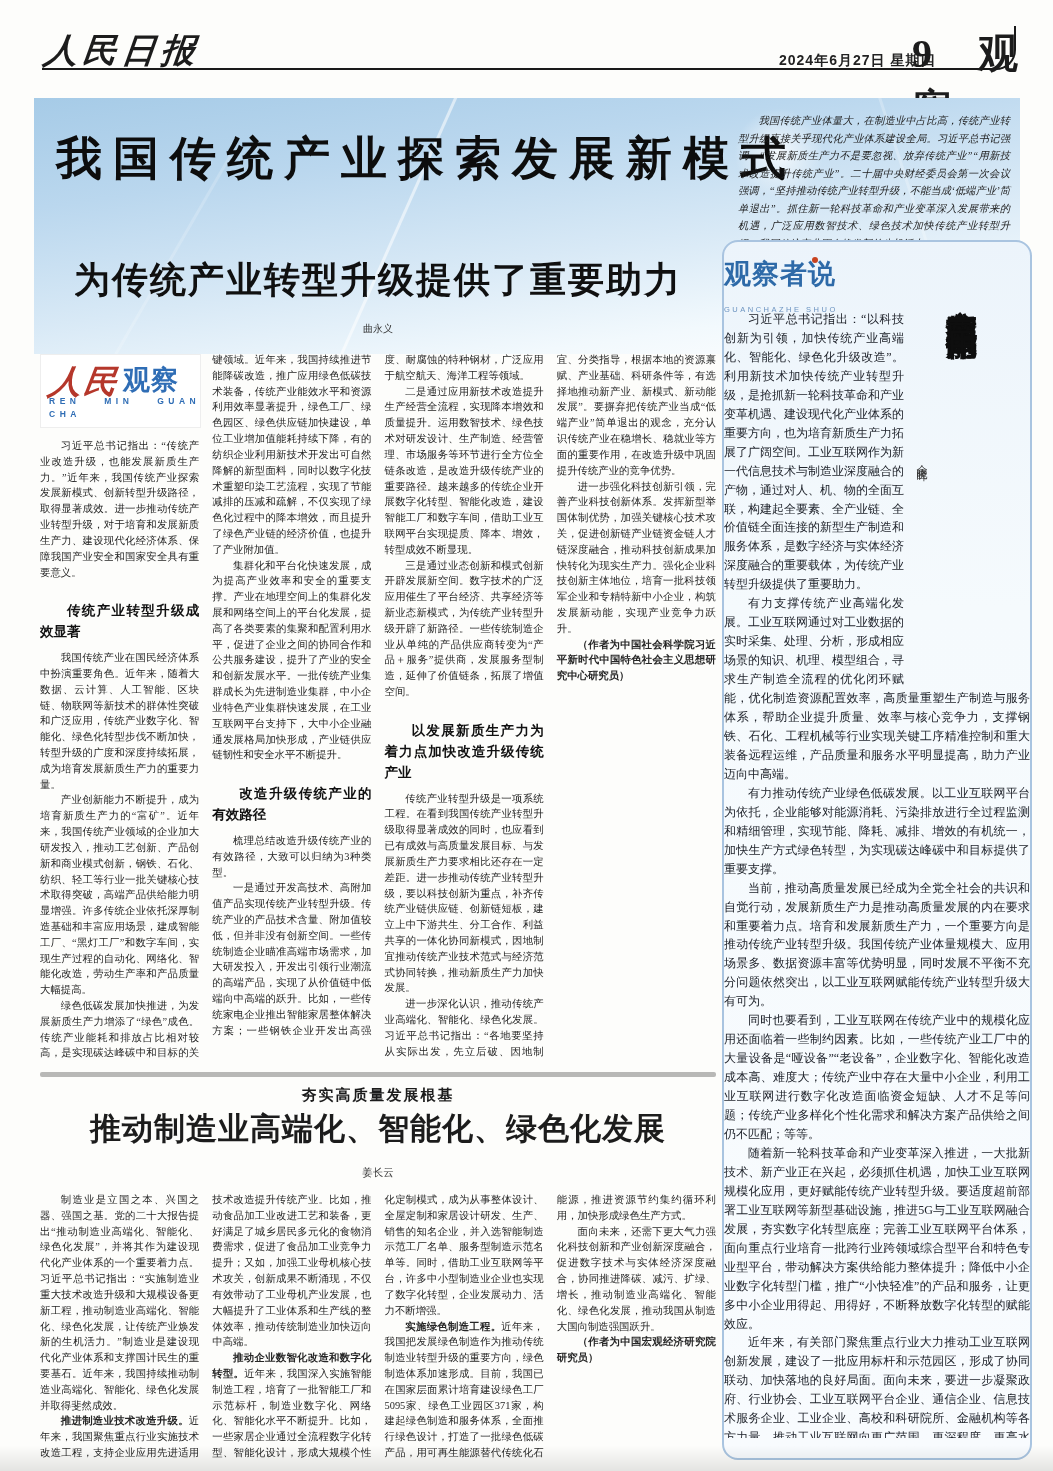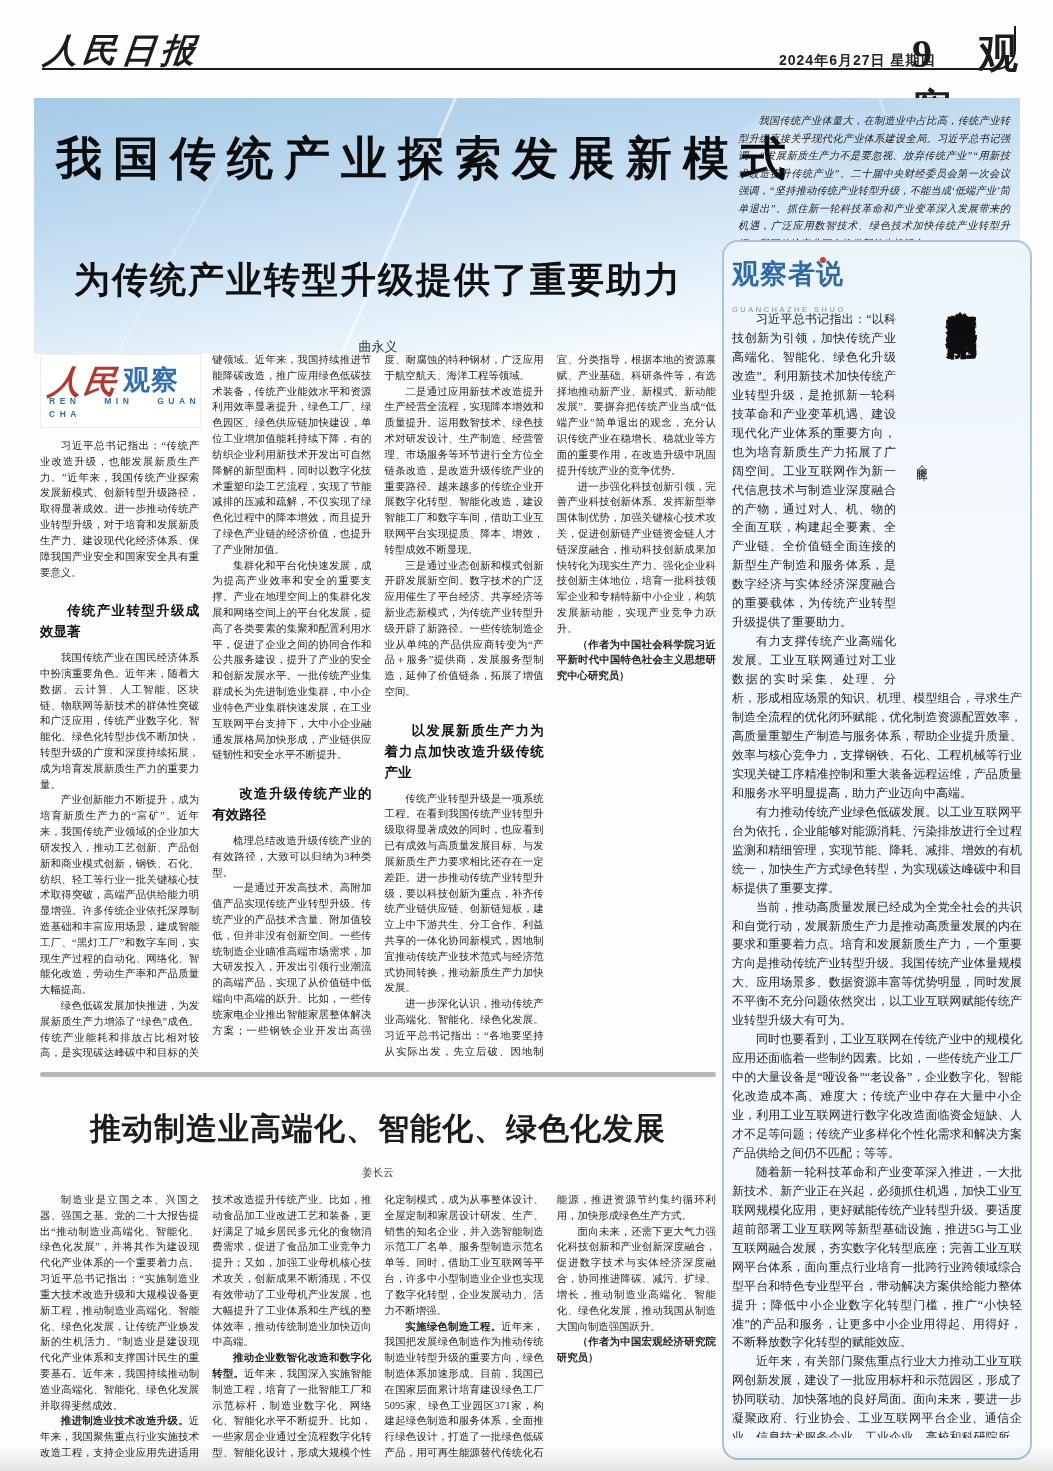--- a/index.html
+++ b/index.html
@@ -26,21 +26,21 @@
   .glow{position:absolute;left:700px;top:10px;width:90px;height:90px;border-radius:50%;
         background:radial-gradient(circle,rgba(255,255,255,.8),rgba(255,255,255,0) 70%);}
   .main-headline{position:absolute;left:56px;top:128px;font-size:46px;font-weight:900;
         font-family:"Liberation Sans","DejaVu Sans",sans-serif;letter-spacing:11px;color:#0d0d0d;}
   .editor-note{position:absolute;left:738px;top:112px;width:272px;font-size:10.3px;line-height:1.7;
         text-align:justify;color:#1d1d1d;font-style:italic;}
   .editor-note .body{text-indent:2em;}
   .editor-note .sig{text-align:right;font-weight:bold;margin-top:4px;font-style:normal;letter-spacing:2px;}
   .sub-headline{position:absolute;left:40px;top:256px;width:676px;text-align:center;
         font-size:36px;font-weight:900;letter-spacing:2px;color:#101010;}
-  .sub-author{position:absolute;left:40px;top:338px;width:676px;text-align:center;font-size:13px;color:#333;}
+  .sub-author{position:absolute;left:40px;top:322px;width:676px;text-align:center;font-size:10px;color:#333;}
   
   .pm-logo{break-inside:avoid;width:100%;height:72px;margin:2px 0 10px;position:relative;
         background:#fff;border:1px solid #eee;}
   .pm-row{position:absolute;left:8px;top:2px;white-space:nowrap;}
   .pm-renmin{font-style:italic;font-weight:900;font-size:33px;color:#b5372b;letter-spacing:2px;transform:skewX(-8deg);display:inline-block;}
   .pm-guancha{font-weight:900;font-size:27px;color:#2f6db5;font-family:"Liberation Sans",sans-serif;letter-spacing:1px;margin-left:4px;vertical-align:4px;}
   .pm-sub{position:absolute;left:8px;bottom:6px;font-size:8.5px;color:#2f6db5;letter-spacing:4.5px;
         font-family:"Liberation Sans",sans-serif;font-weight:bold;}
   
   .cols{position:absolute;text-align:justify;column-gap:13px;column-fill:auto;overflow:hidden;
@@ -54,21 +54,21 @@
   .blk-note{font-weight:bold;}
   .thick-rule{position:absolute;left:40px;top:1072px;width:676px;height:5px;background:#b8b8b6;border-radius:2px;}
   
   .b-kicker{position:absolute;left:40px;top:1086px;width:676px;text-align:center;
         font-size:15px;font-weight:900;letter-spacing:2px;}
   .b-headline{position:absolute;left:40px;top:1108px;width:676px;text-align:center;
         font-size:31px;font-weight:900;font-family:"Liberation Sans",sans-serif;letter-spacing:1px;}
   .b-author{position:absolute;left:40px;top:1166px;width:676px;text-align:center;font-size:10.5px;color:#333;}
   
   .sidebar{position:absolute;left:722px;top:240px;width:310px;height:1220px;box-sizing:border-box;
-        border:2px solid #a9c4e0;border-radius:16px;padding:14px 8px 12px;
+        border:2px solid #a9c4e0;border-radius:16px;padding:14px 0 12px;
         background:linear-gradient(180deg,#ecf4fb 0%,#f5fafd 30%,#f8fbfe 100%);}
   .gz-logo{height:48px;position:relative;margin-bottom:6px;}
   .gz-main{font-size:27px;font-weight:900;color:#2e6aa8;font-family:"Liberation Sans",sans-serif;letter-spacing:1px;}
   .gz-shuo{position:relative;}
   .gz-dot{position:absolute;left:4px;top:-2px;width:6px;height:6px;border-radius:50%;background:#c8431f;}
   .gz-sub{font-size:7.5px;color:#6b93c0;letter-spacing:2.5px;font-family:"Liberation Sans",sans-serif;margin-top:13px;}
   .v-headline{position:absolute;left:216px;top:44px;height:392px;writing-mode:vertical-rl;
         font-size:31px;font-weight:900;font-family:"Liberation Sans",sans-serif;letter-spacing:1.5px;color:#0e0e0e;}
   .v-author{position:absolute;left:190px;top:214px;writing-mode:vertical-rl;font-size:11px;color:#333;letter-spacing:3px;}
   .sb-text{font-size:12px;line-height:1.58;text-align:justify;color:#20242c;height:1128px;overflow:hidden;}
@@ -106,20 +106,21 @@
       <div class="pm-row">
         <span class="pm-renmin">人民</span><span class="pm-guancha">观察</span>
       </div>
       <div class="pm-sub">REN MIN GUAN CHA</div>
     </div>
     <div style="display:contents"><p class="blk blk-p">习近平总书记指出：“传统产业改造升级，也能发展新质生产力。”近年来，我国传统产业探索发展新模式、创新转型升级路径，取得显著成效。进一步推动传统产业转型升级，对于培育和发展新质生产力、建设现代化经济体系、保障我国产业安全和国家安全具有重要意义。</p><h3 class="blk blk-h">传统产业转型升级成效显著</h3><p class="blk blk-p">我国传统产业在国民经济体系中扮演重要角色。近年来，随着大数据、云计算、人工智能、区块链、物联网等新技术的群体性突破和广泛应用，传统产业数字化、智能化、绿色化转型步伐不断加快，转型升级的广度和深度持续拓展，成为培育发展新质生产力的重要力量。</p><p class="blk blk-p">产业创新能力不断提升，成为培育新质生产力的“富矿”。近年来，我国传统产业领域的企业加大研发投入，推动工艺创新、产品创新和商业模式创新，钢铁、石化、纺织、轻工等行业一批关键核心技术取得突破，高端产品供给能力明显增强。许多传统企业依托深厚制造基础和丰富应用场景，建成智能工厂、“黑灯工厂”和数字车间，实现生产过程的自动化、网络化、智能化改造，劳动生产率和产品质量大幅提高。</p><p class="blk blk-p">绿色低碳发展加快推进，为发展新质生产力增添了“绿色”成色。传统产业能耗和排放占比相对较高，是实现碳达峰碳中和目标的关键领域。近年来，我国持续推进节能降碳改造，推广应用绿色低碳技术装备，传统产业能效水平和资源利用效率显著提升，绿色工厂、绿色园区、绿色供应链加快建设，单位工业增加值能耗持续下降，有的纺织企业利用新技术开发出可自然降解的新型面料，同时以数字化技术重塑印染工艺流程，实现了节能减排的压减和疏解，不仅实现了绿色化过程中的降本增效，而且提升了绿色产业链的经济价值，也提升了产业附加值。</p><p class="blk blk-p">集群化和平台化快速发展，成为提高产业效率和安全的重要支撑。产业在地理空间上的集群化发展和网络空间上的平台化发展，提高了各类要素的集聚和配置利用水平，促进了企业之间的协同合作和公共服务建设，提升了产业的安全和创新发展水平。一批传统产业集群成长为先进制造业集群，中小企业特色产业集群快速发展，在工业互联网平台支持下，大中小企业融通发展格局加快形成，产业链供应链韧性和安全水平不断提升。</p><h3 class="blk blk-h">改造升级传统产业的有效路径</h3><p class="blk blk-p">梳理总结改造升级传统产业的有效路径，大致可以归纳为3种类型。</p><p class="blk blk-p">一是通过开发高技术、高附加值产品实现传统产业转型升级。传统产业的产品技术含量、附加值较低，但并非没有创新空间。一些传统制造企业瞄准高端市场需求，加大研发投入，开发出引领行业潮流的高端产品，实现了从价值链中低端向中高端的跃升。比如，一些传统家电企业推出智能家居整体解决方案；一些钢铁企业开发出高强度、耐腐蚀的特种钢材，广泛应用于航空航天、海洋工程等领域。</p><p class="blk blk-p">二是通过应用新技术改造提升生产经营全流程，实现降本增效和质量提升。运用数智技术、绿色技术对研发设计、生产制造、经营管理、市场服务等环节进行全方位全链条改造，是改造升级传统产业的重要路径。越来越多的传统企业开展数字化转型、智能化改造，建设智能工厂和数字车间，借助工业互联网平台实现提质、降本、增效，转型成效不断显现。</p><p class="blk blk-p">三是通过业态创新和模式创新开辟发展新空间。数字技术的广泛应用催生了平台经济、共享经济等新业态新模式，为传统产业转型升级开辟了新路径。一些传统制造企业从单纯的产品供应商转变为“产品＋服务”提供商，发展服务型制造，延伸了价值链条，拓展了增值空间。</p><h3 class="blk blk-h">以发展新质生产力为着力点加快改造升级传统产业</h3><p class="blk blk-p">传统产业转型升级是一项系统工程。在看到我国传统产业转型升级取得显著成效的同时，也应看到已有成效与高质量发展目标、与发展新质生产力要求相比还存在一定差距。进一步推动传统产业转型升级，要以科技创新为重点，补齐传统产业链供应链、创新链短板，建立上中下游共生、分工合作、利益共享的一体化协同新模式，因地制宜推动传统产业技术范式与经济范式协同转换，推动新质生产力加快发展。</p><p class="blk blk-p">进一步深化认识，推动传统产业高端化、智能化、绿色化发展。习近平总书记指出：“各地要坚持从实际出发，先立后破、因地制宜、分类指导，根据本地的资源禀赋、产业基础、科研条件等，有选择地推动新产业、新模式、新动能发展”。要摒弃把传统产业当成“低端产业”简单退出的观念，充分认识传统产业在稳增长、稳就业等方面的重要作用，在改造升级中巩固提升传统产业的竞争优势。</p><p class="blk blk-p">进一步强化科技创新引领，完善产业科技创新体系。发挥新型举国体制优势，加强关键核心技术攻关，促进创新链产业链资金链人才链深度融合，推动科技创新成果加快转化为现实生产力。强化企业科技创新主体地位，培育一批科技领军企业和专精特新中小企业，构筑发展新动能，实现产业竞争力跃升。</p><p class="blk blk-note">（作者为中国社会科学院习近平新时代中国特色社会主义思想研究中心研究员）</p></div>
   </div>
 
   <div class="thick-rule"></div>
 
+  <div class="b-kicker">夯实高质量发展根基</div>
   <div class="b-headline">推动制造业高端化、智能化、绿色化发展</div>
   <div class="b-author">姜长云</div>
   <div id="bottom-cols" class="cols">
     <div style="display:contents"><p class="blk blk-p">制造业是立国之本、兴国之器、强国之基。党的二十大报告提出“推动制造业高端化、智能化、绿色化发展”，并将其作为建设现代化产业体系的一个重要着力点。习近平总书记指出：“实施制造业重大技术改造升级和大规模设备更新工程，推动制造业高端化、智能化、绿色化发展，让传统产业焕发新的生机活力。”制造业是建设现代化产业体系和支撑国计民生的重要基石。近年来，我国持续推动制造业高端化、智能化、绿色化发展并取得斐然成效。</p><p class="blk blk-pl"><b>推进制造业技术改造升级。</b>近年来，我国聚焦重点行业实施技术改造工程，支持企业应用先进适用技术改造提升传统产业。比如，推动食品加工业改进工艺和装备，更好满足了城乡居民多元化的食物消费需求，促进了食品加工业竞争力提升；又如，加强工业母机核心技术攻关，创新成果不断涌现，不仅有效带动了工业母机产业发展，也大幅提升了工业体系和生产线的整体效率，推动传统制造业加快迈向中高端。</p><p class="blk blk-pl"><b>推动企业数智化改造和数字化转型。</b>近年来，我国深入实施智能制造工程，培育了一批智能工厂和示范标杆，制造业数字化、网络化、智能化水平不断提升。比如，一些家居企业通过全流程数字化转型、智能化设计，形成大规模个性化定制模式，成为从事整体设计、全屋定制和家居设计研发、生产、销售的知名企业，并入选智能制造示范工厂名单、服务型制造示范名单等。同时，借助工业互联网等平台，许多中小型制造业企业也实现了数字化转型，企业发展动力、活力不断增强。</p><p class="blk blk-pl"><b>实施绿色制造工程。</b>近年来，我国把发展绿色制造作为推动传统制造业转型升级的重要方向，绿色制造体系加速形成。目前，我国已在国家层面累计培育建设绿色工厂5095家、绿色工业园区371家，构建起绿色制造和服务体系，全面推行绿色设计，打造了一批绿色低碳产品，用可再生能源替代传统化石能源，推进资源节约集约循环利用，加快形成绿色生产方式。</p><p class="blk blk-p">面向未来，还需下更大气力强化科技创新和产业创新深度融合，促进数字技术与实体经济深度融合，协同推进降碳、减污、扩绿、增长，推动制造业高端化、智能化、绿色化发展，推动我国从制造大国向制造强国跃升。</p><p class="blk blk-note">（作者为中国宏观经济研究院研究员）</p></div>
   </div>
 
   <div class="sidebar">
     <div class="gz-logo">
       <div><span class="gz-main">观察者</span><span class="gz-main gz-shuo"><span class="gz-dot"></span><span>说</span></span></div>
       <div class="gz-sub">GUANCHAZHE SHUO</div>

